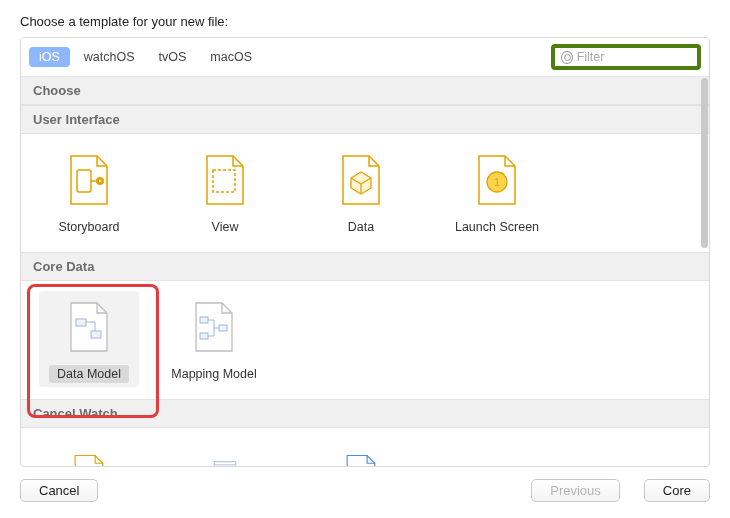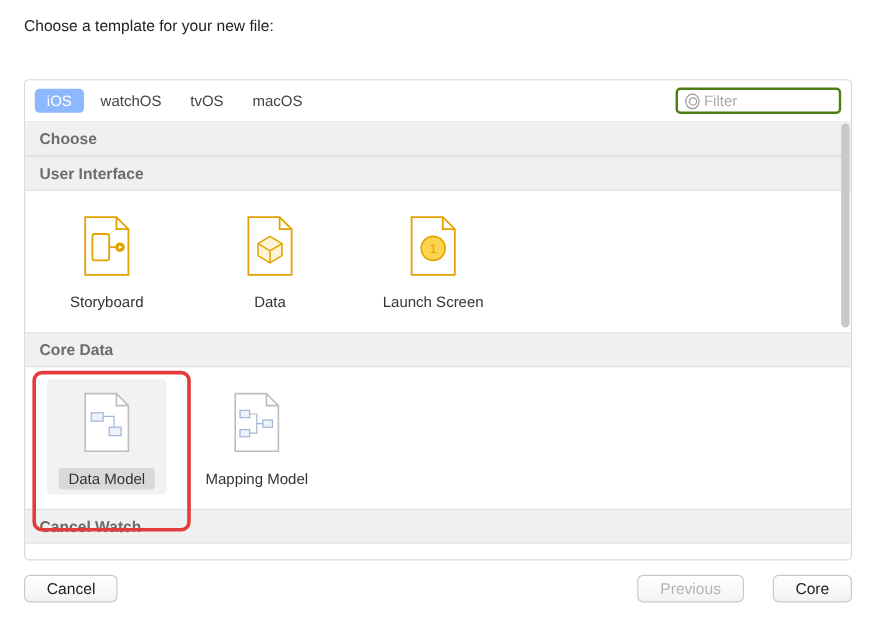--- a/index.html
+++ b/index.html
@@ -25,21 +25,20 @@
   }
   .sheet {
     border: 1px solid #d9d9d9;
     border-radius: 4px;
     flex: 1;
     display: flex;
     flex-direction: column;
     background: #fff;
     overflow: hidden;
     position: relative;
-    margin-top: 29px;
   }
   .toolbar {
     display: flex;
     align-items: center;
     padding: 6px 8px;
     gap: 4px;
     border-bottom: 1px solid #e6e6e6;
     background: #fff;
   }
   .tab {
@@ -50,24 +49,24 @@
     cursor: default;
   }
   .tab.selected {
     background: #8db7ff;
     color: #fff;
   }
   .flex-spacer { flex: 1; }
   .filter-wrap {
     display: flex;
     align-items: center;
-    border: 2px solid #4d7c0f;
+    border: 4px solid #4d7c0f;
     border-radius: 4px;
     padding: 2px 6px;
-    width: 138px;
+    width: 150px;
     background: #fff;
     color: #999;
   }
   .filter-icon {
     width: 13px; height: 13px; margin-right: 4px;
     border: 1.2px solid #999; border-radius: 50%;
     position: relative;
     display:inline-block;
   }
   .filter-icon::after{
@@ -196,20 +195,30 @@
               <path d="M30 2 V12 H40" fill="none" stroke="#e2a300" stroke-width="1.5"></path>
               <rect x="10" y="16" width="14" height="22" rx="2" fill="none" stroke="#e2a300" stroke-width="1.5"></rect>
               <path d="M24 27 L32 27" stroke="#e2a300" stroke-width="1.5"></path>
               <circle cx="33" cy="27" r="4" fill="#e2a300"></circle>
               <path d="M32 25.5 L35 27 L32 28.5 Z" fill="#fff"></path>
             </svg>
           </div>
           <div class="label">Storyboard</div>
         </div>
 
+        <div class="item">
+          <div class="icon-box">
+            <svg width="44" height="52" viewBox="0 0 44 52">
+              <path d="M4 2 H30 L40 12 V50 H4 Z" fill="#fff" stroke="#e2a300" stroke-width="1.5"></path>
+              <path d="M30 2 V12 H40" fill="none" stroke="#e2a300" stroke-width="1.5"></path>
+              <rect x="10" y="16" width="22" height="22" fill="none" stroke="#e2a300" stroke-width="1.5" stroke-dasharray="3 2"></rect>
+            </svg>
+          </div>
+          <div class="label">View</div>
+        </div>
 
         <div class="item">
           <div class="icon-box">
             <svg width="44" height="52" viewBox="0 0 44 52">
               <path d="M4 2 H30 L40 12 V50 H4 Z" fill="#fff" stroke="#e2a300" stroke-width="1.5"></path>
               <path d="M30 2 V12 H40" fill="none" stroke="#e2a300" stroke-width="1.5"></path>
               <path d="M12 24 L22 18 L32 24 L32 34 L22 40 L12 34 Z" fill="#fff4d6" stroke="#e2a300" stroke-width="1.3"></path>
               <path d="M12 24 L22 30 L32 24 M22 30 L22 40" fill="none" stroke="#e2a300" stroke-width="1.3"></path>
             </svg>
           </div>

